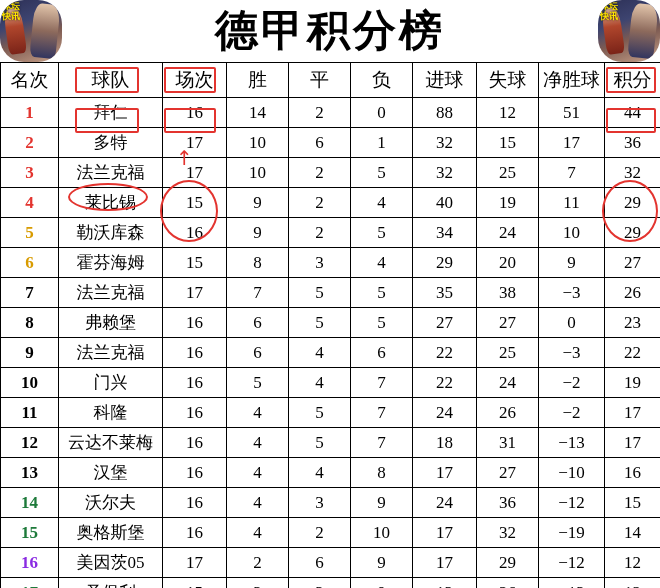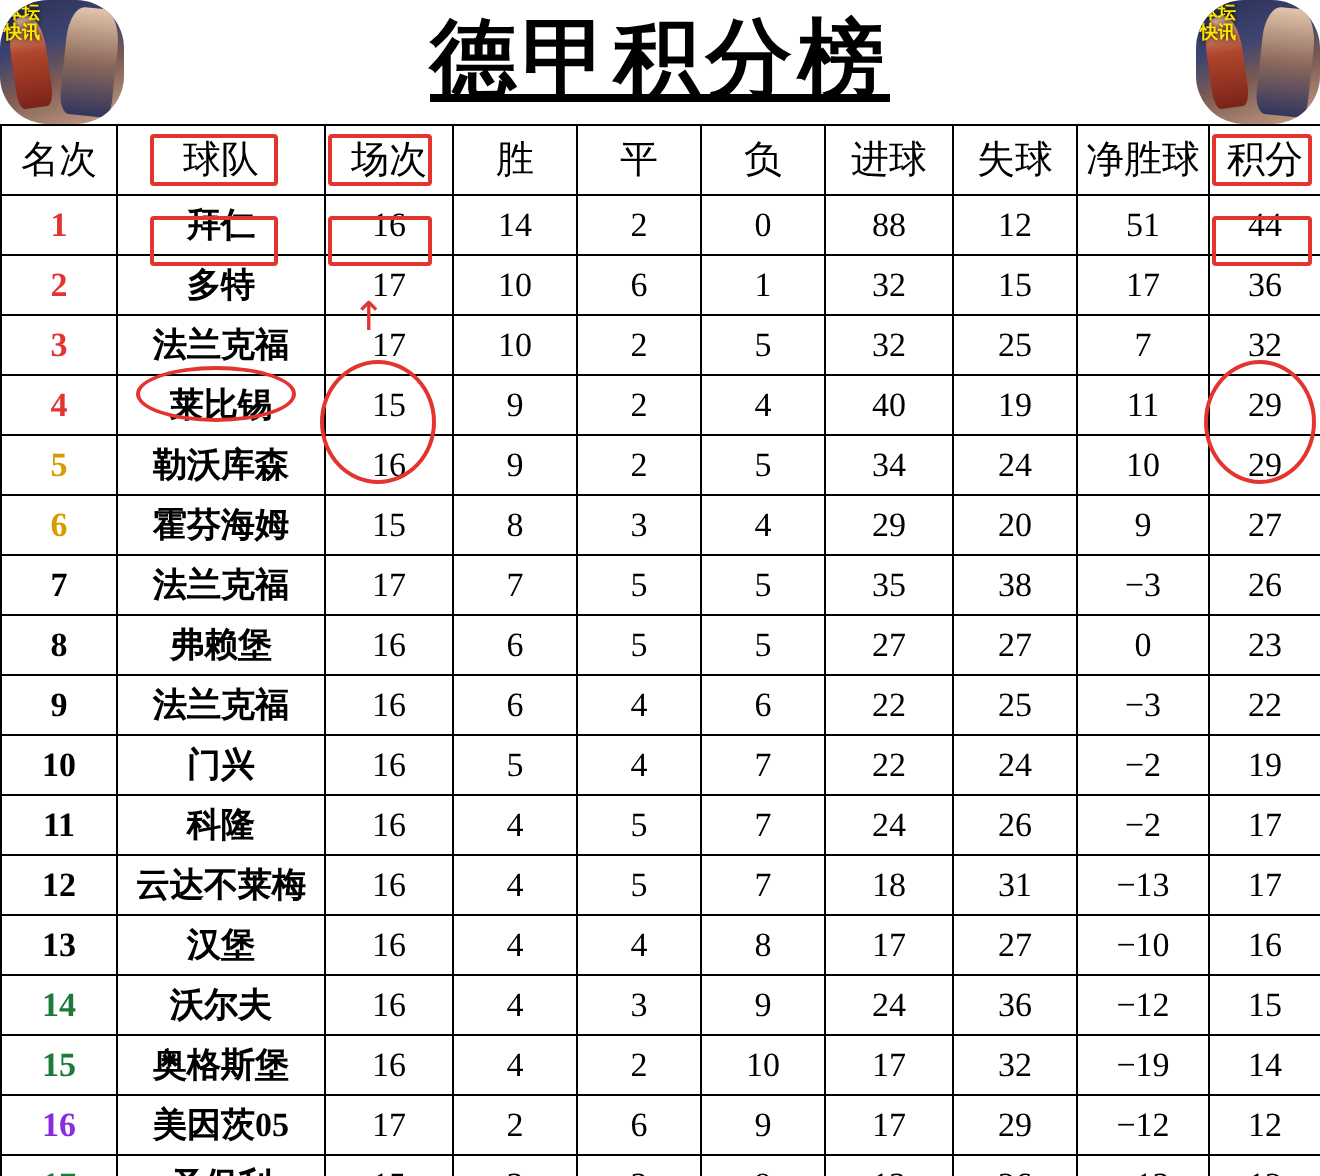--- a/index.html
+++ b/index.html
@@ -77,21 +77,20 @@
     position: absolute;
     left: 0; right: 0; top: 0;
     height: 62px;
     line-height: 62px;
     text-align: center;
     font-size: 43px;
     font-weight: bold;
     letter-spacing: 3px;
     color: #000000;
     font-family: "Liberation Serif", serif;
-    text-decoration: underline;
   }
 
   
   table.standings {
     border-collapse: collapse;
     width: 660px;
     table-layout: fixed;
   }
   table.standings th,
   table.standings td {
@@ -102,21 +101,21 @@
     padding: 0;
     color: #000000;
     font-family: "Liberation Serif", serif;
   }
   table.standings thead th {
     font-weight: normal;
     font-size: 19px;
     height: 34px;
   }
   td.team {
-    font-weight: bold;
+    font-weight: normal;
     font-size: 16px;
   }
   td.rank {
     font-weight: bold;
     font-size: 17px;
   }
   td.num { font-size: 17px; }
 
   
   col.c-rank { width: 58px; }

